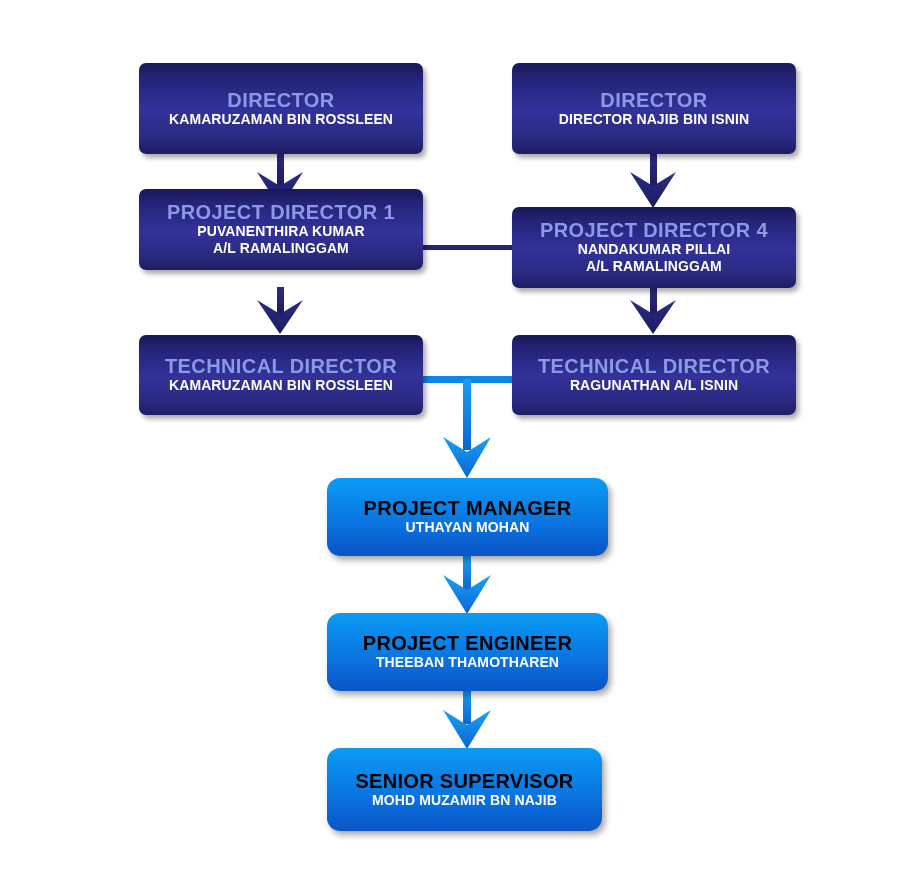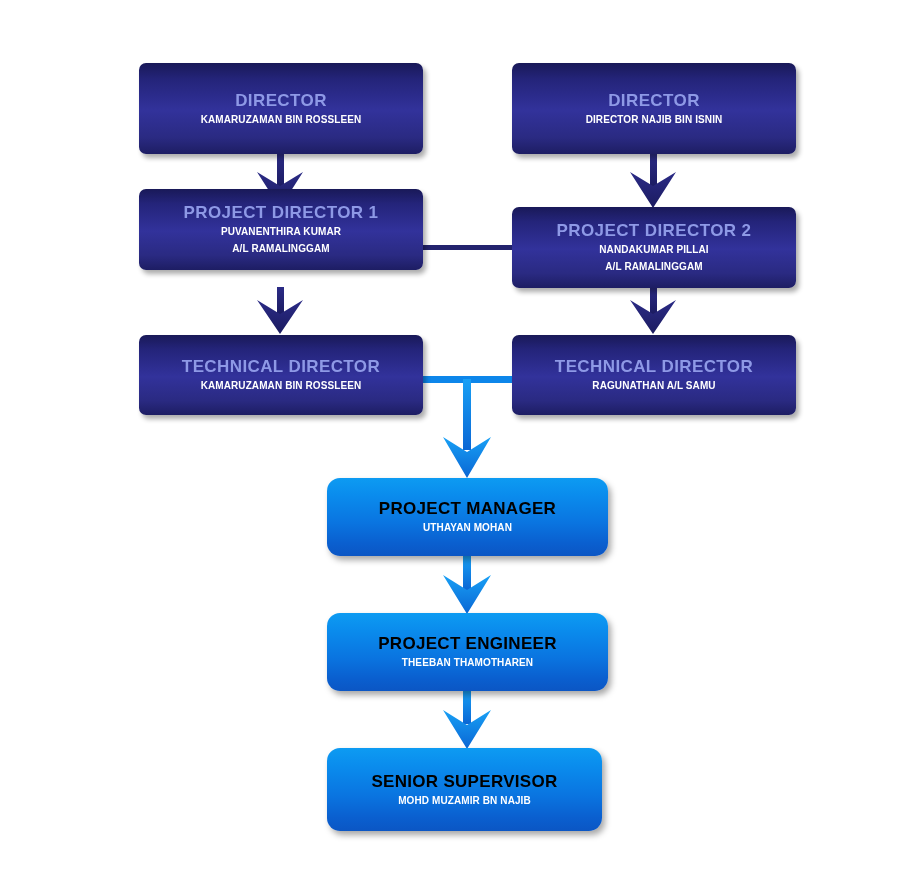--- a/index.html
+++ b/index.html
@@ -74,26 +74,26 @@
     font-weight: bold;
     letter-spacing: 0.3px;
   }
   .node.bright .node-name {
     color: #ffffff;
     font-weight: bold;
     letter-spacing: 0.1px;
   }
 
   .node-title {
-    font-size: 17px;
+    font-size: 20px;
     line-height: 21px;
     white-space: nowrap;
   }
   .node-name {
-    font-size: 10px;
+    font-size: 14px;
     line-height: 17px;
     white-space: nowrap;
   }
 </style>
 </head>
 <body>
 
 <svg id="chart-canvas" viewBox="0 0 900 882">
   <defs>
     <linearGradient id="navyGrad" x1="0" y1="0" x2="0" y2="1">
@@ -157,33 +157,33 @@
   <div class="node-name">DIRECTOR NAJIB BIN ISNIN</div>
 </div>
 
 <div class="node navy" style="left:139px; top:189px; width:284px; height:81px;">
   <div class="node-title">PROJECT DIRECTOR 1</div>
   <div class="node-name">PUVANENTHIRA KUMAR</div>
   <div class="node-name">A/L RAMALINGGAM</div>
 </div>
 
 <div class="node navy" style="left:512px; top:207px; width:284px; height:81px;">
-  <div class="node-title">PROJECT DIRECTOR 2</div>
+  <div class="node-title">PROJECT DIRECTOR 4</div>
   <div class="node-name">NANDAKUMAR PILLAI</div>
   <div class="node-name">A/L RAMALINGGAM</div>
 </div>
 
 <div class="node navy" style="left:139px; top:335px; width:284px; height:80px;">
   <div class="node-title">TECHNICAL DIRECTOR</div>
   <div class="node-name">KAMARUZAMAN BIN ROSSLEEN</div>
 </div>
 
 <div class="node navy" style="left:512px; top:335px; width:284px; height:80px;">
   <div class="node-title">TECHNICAL DIRECTOR</div>
-  <div class="node-name">RAGUNATHAN A/L SAMU</div>
+  <div class="node-name">RAGUNATHAN A/L ISNIN</div>
 </div>
 
 <div class="node bright" style="left:327px; top:478px; width:281px; height:78px;">
   <div class="node-title">PROJECT MANAGER</div>
   <div class="node-name">UTHAYAN MOHAN</div>
 </div>
 
 <div class="node bright" style="left:327px; top:613px; width:281px; height:78px;">
   <div class="node-title">PROJECT ENGINEER</div>
   <div class="node-name">THEEBAN THAMOTHAREN</div>

